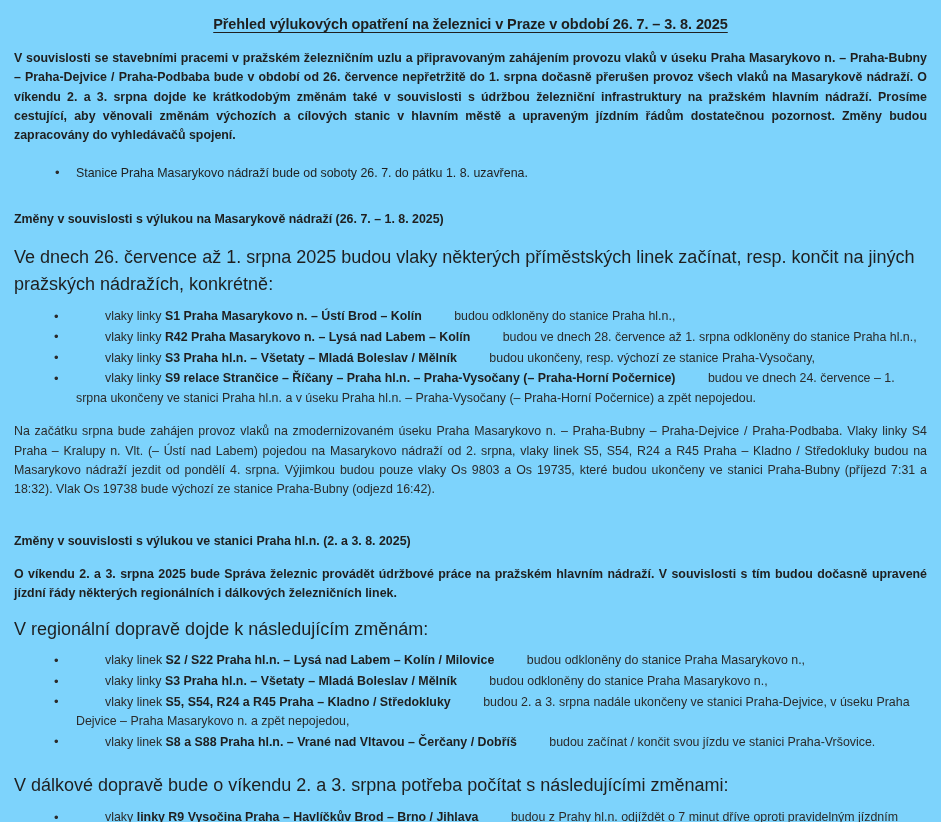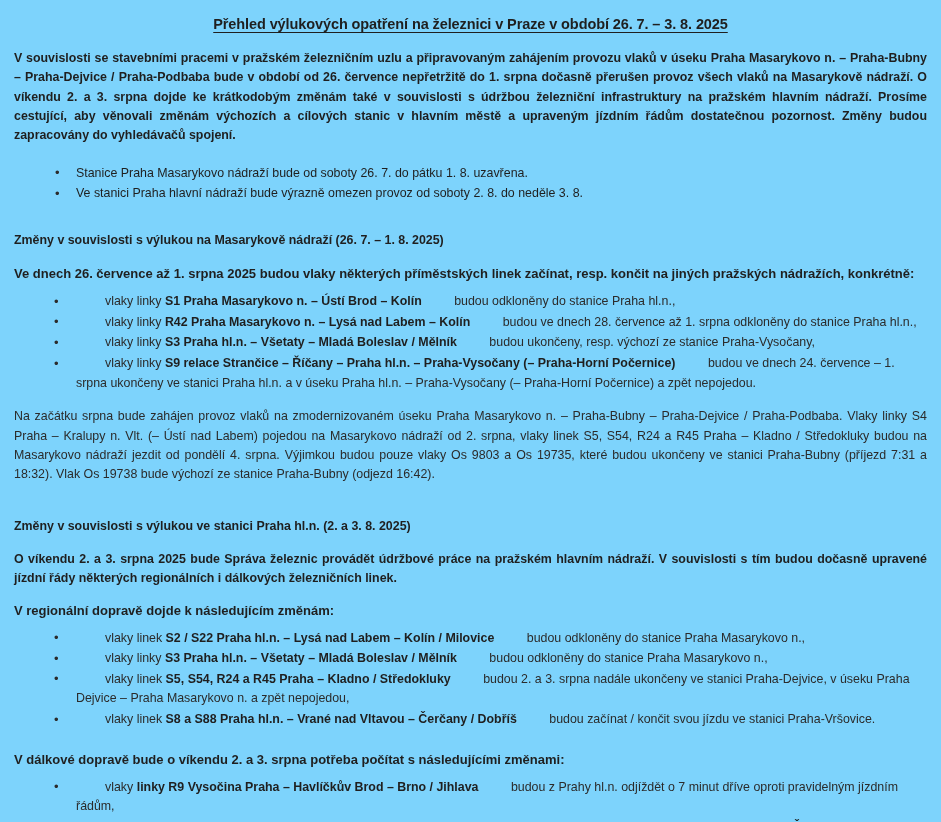--- a/index.html
+++ b/index.html
@@ -45,22 +45,22 @@
   }
   p.heading {
     margin: 0 0 14px 0;
     font-weight: bold;
     font-size: 12.4px;
     line-height: 1.55;
     color: #1f1f1f;
   }
   p.lead {
     margin: 0 0 8px 0;
-    font-weight: bold;
-    font-size: 13px;
+    font-weight: normal;
+    font-size: 18px;
     line-height: 1.55;
     color: #1f1f1f;
   }
   ul.blist {
     list-style: none;
     margin: 0 0 14px 0;
     padding: 0;
   }
   ul.blist > li {
     position: relative;
@@ -101,21 +101,20 @@
 <div class="page">
 
   <h1 class="doc-title">Přehled výlukových opatření na železnici v Praze v období 26. 7. – 3. 8. 2025</h1>
 
   <p class="para bold">V souvislosti se stavebními pracemi v pražském železničním uzlu a připravovaným zahájením provozu vlaků v úseku Praha Masarykovo n. – Praha-Bubny – Praha-Dejvice / Praha-Podbaba bude v období od 26. července nepřetržitě do 1. srpna dočasně přerušen provoz všech vlaků na Masarykově nádraží. O víkendu 2. a 3. srpna dojde ke krátkodobým změnám také v souvislosti s údržbou železniční infrastruktury na pražském hlavním nádraží. Prosíme cestující, aby věnovali změnám výchozích a cílových stanic v hlavním městě a upraveným jízdním řádům dostatečnou pozornost. Změny budou zapracovány do vyhledávačů spojení.</p>
 
   <div class="gap-sm"></div>
 
   <ul class="blist strong wide">
     <li>Stanice Praha Masarykovo nádraží bude od soboty 26. 7. do pátku 1. 8. uzavřena.</li>
-    <li>Ve stanici Praha hlavní nádraží bude výrazně omezen provoz od soboty 2. 8. do neděle 3. 8.</li>
   </ul>
 
   <div class="gap-md"></div>
 
   <p class="heading">Změny v souvislosti s výlukou na Masarykově nádraží (26. 7. – 1. 8. 2025)</p>
 
   <p class="lead">Ve dnech 26. července až 1. srpna 2025 budou vlaky některých příměstských linek začínat, resp. končit na jiných pražských nádražích, konkrétně:</p>
 
   <ul class="blist">
     <li><span class="nb">vlaky linky </span><b>S1 Praha Masarykovo n. – Ústí Brod – Kolín</b><span class="nb"> budou odkloněny do stanice Praha hl.n.,</span></li>

